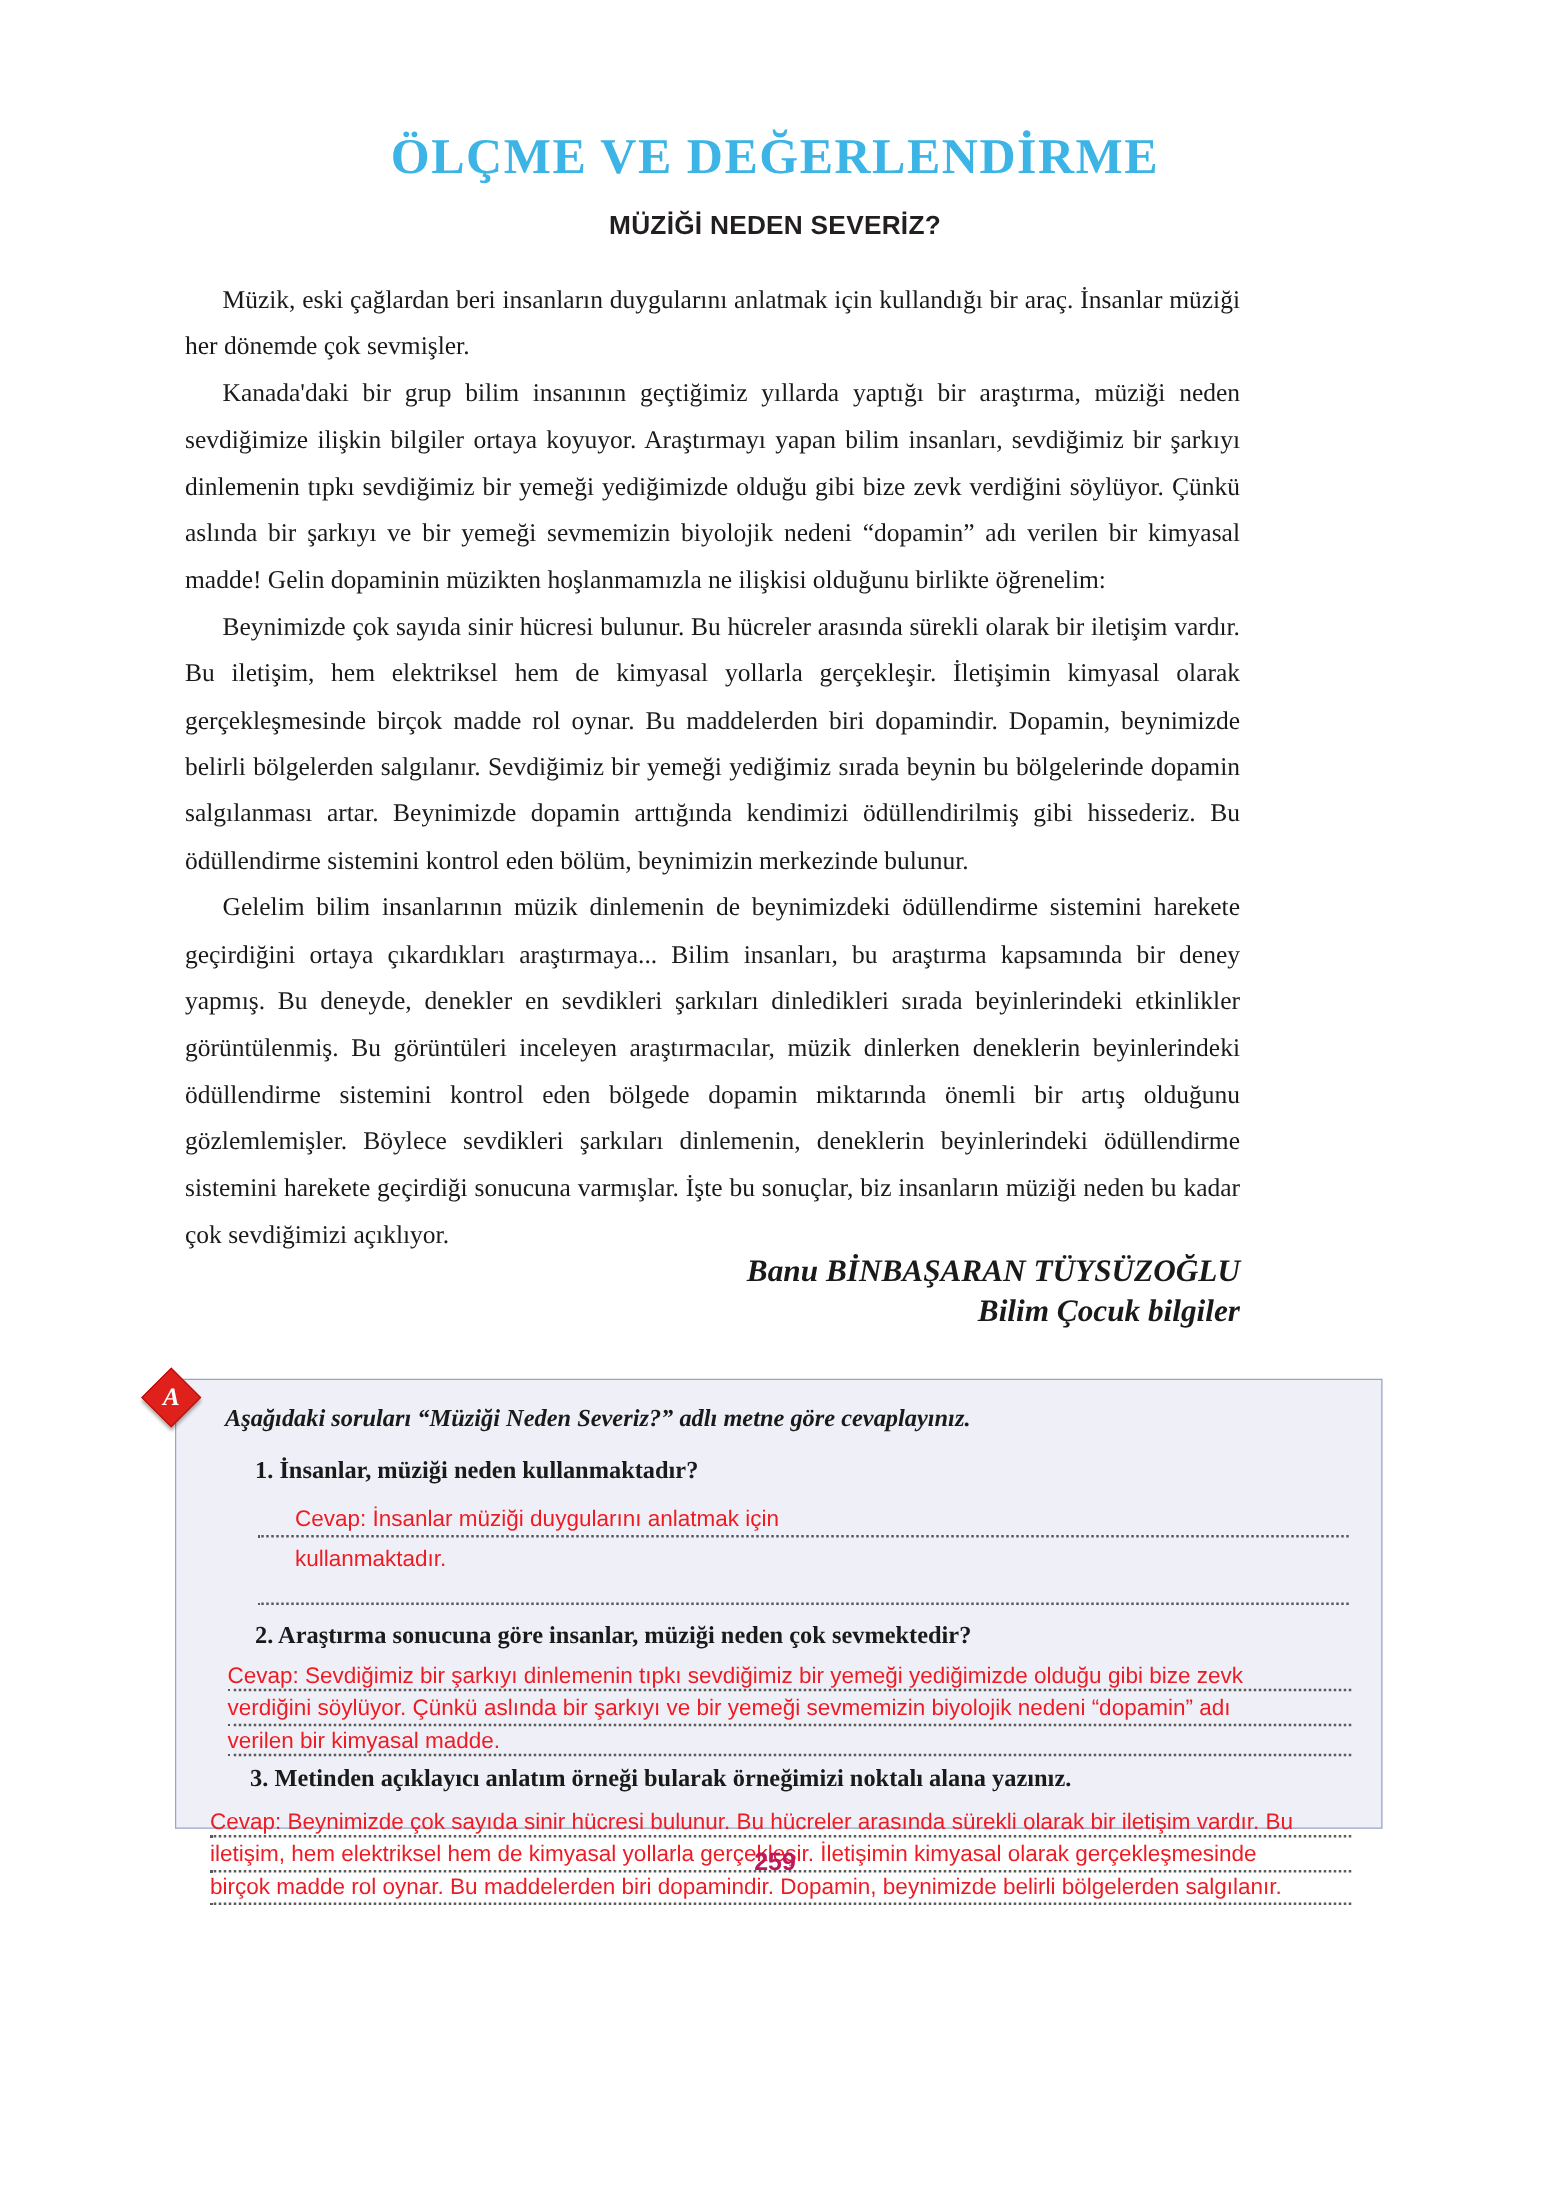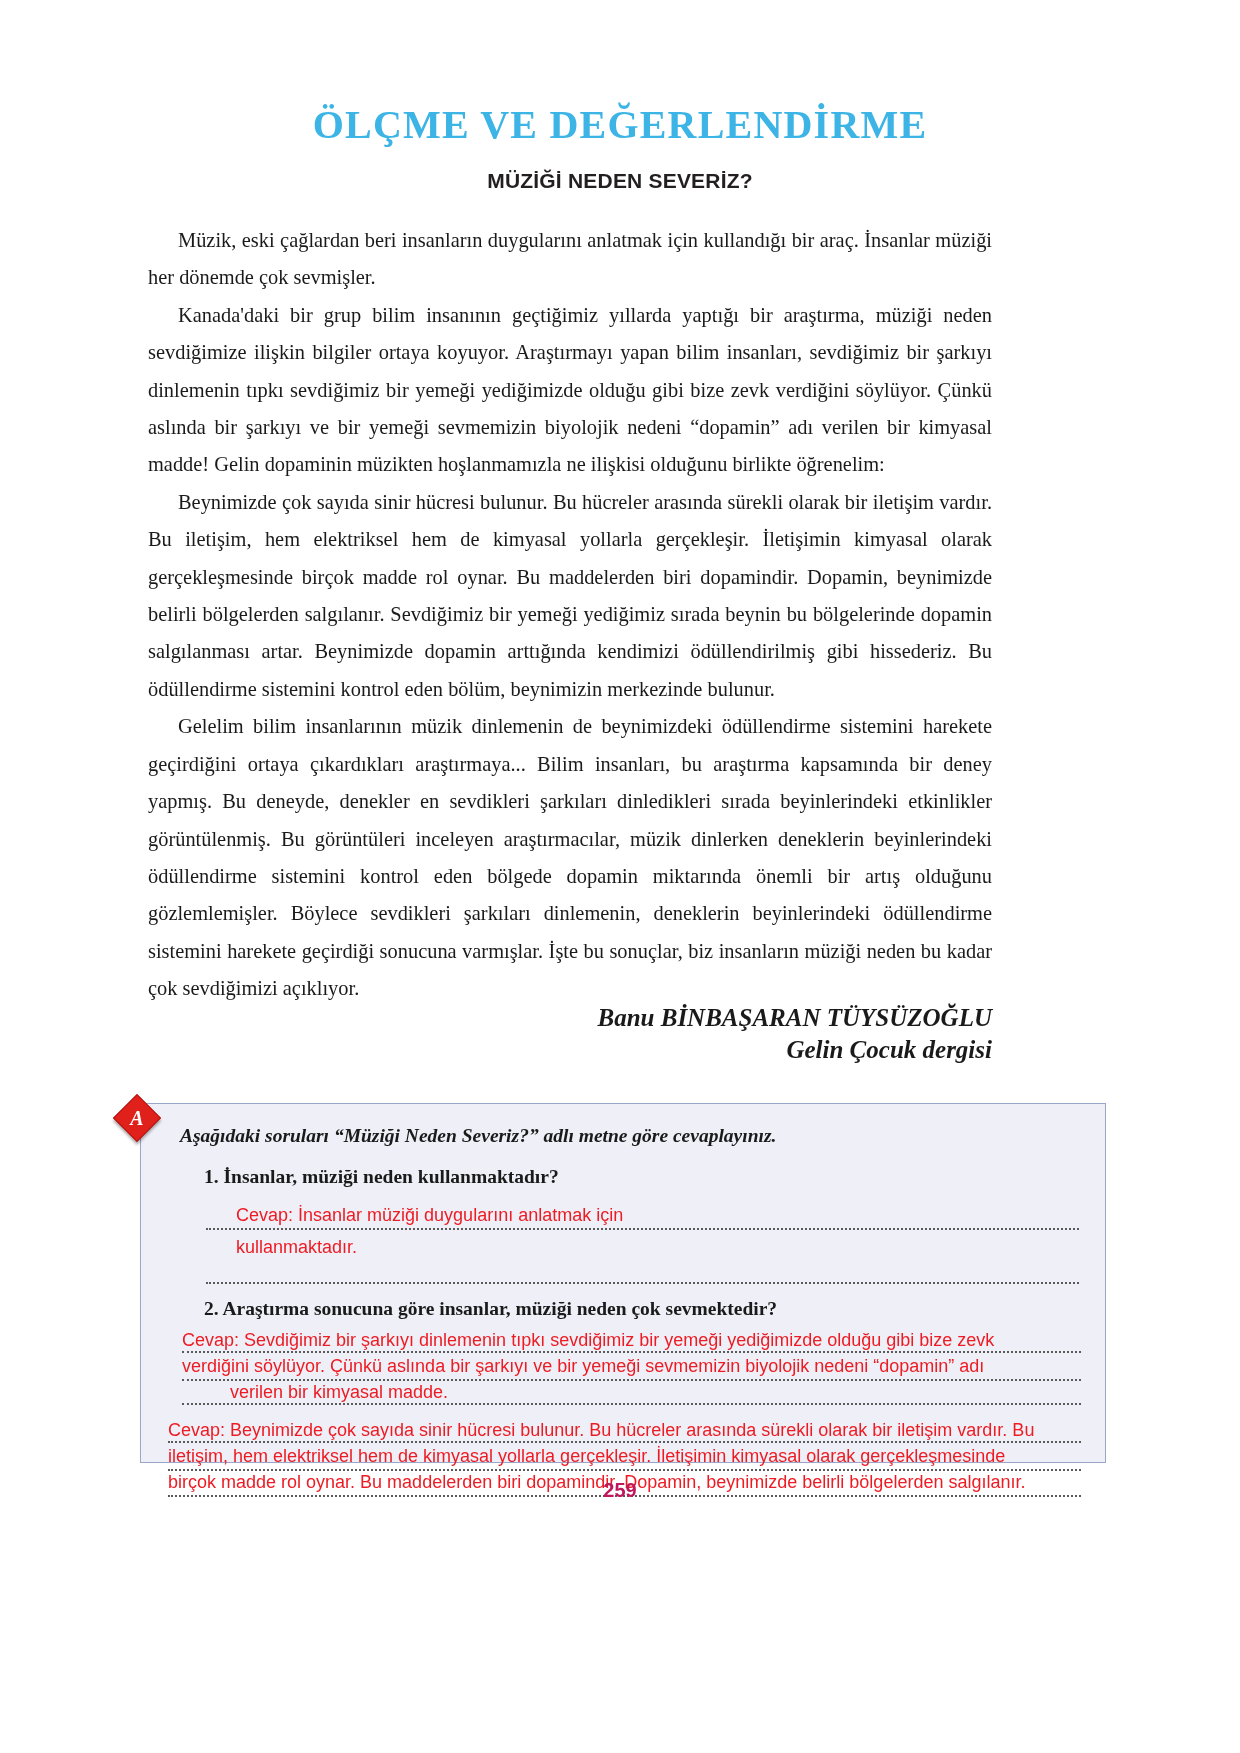--- a/index.html
+++ b/index.html
@@ -199,21 +199,21 @@
 
   <div class="body-wrap">
     <p class="para">Müzik, eski çağlardan beri insanların duygularını anlatmak için kullandığı bir araç. İnsanlar müziği her dönemde çok sevmişler.</p>
     <p class="para">Kanada'daki bir grup bilim insanının geçtiğimiz yıllarda yaptığı bir araştırma, müziği neden sevdiğimize ilişkin bilgiler ortaya koyuyor. Araştırmayı yapan bilim insanları, sevdiğimiz bir şarkıyı dinlemenin tıpkı sevdiğimiz bir yemeği yediğimizde olduğu gibi bize zevk verdiğini söylüyor. Çünkü aslında bir şarkıyı ve bir yemeği sevmemizin biyolojik nedeni “dopamin” adı verilen bir kimyasal madde! Gelin dopaminin müzikten hoşlanmamızla ne ilişkisi olduğunu birlikte öğrenelim:</p>
     <p class="para">Beynimizde çok sayıda sinir hücresi bulunur. Bu hücreler arasında sürekli olarak bir iletişim vardır. Bu iletişim, hem elektriksel hem de kimyasal yollarla gerçekleşir. İletişimin kimyasal olarak gerçekleşmesinde birçok madde rol oynar. Bu maddelerden biri dopamindir. Dopamin, beynimizde belirli bölgelerden salgılanır. Sevdiğimiz bir yemeği yediğimiz sırada beynin bu bölgelerinde dopamin salgılanması artar. Beynimizde dopamin arttığında kendimizi ödüllendirilmiş gibi hissederiz. Bu ödüllendirme sistemini kontrol eden bölüm, beynimizin merkezinde bulunur.</p>
     <p class="para">Gelelim bilim insanlarının müzik dinlemenin de beynimizdeki ödüllendirme sistemini hareke­te geçirdiğini ortaya çıkardıkları araştırmaya... Bilim insanları, bu araştırma kapsamında bir deney yapmış. Bu deneyde, denekler en sevdikleri şarkıları dinledikleri sırada beyinlerindeki etkinlikler görüntülenmiş. Bu görüntüleri inceleyen araştırmacılar, müzik dinlerken deneklerin beyinlerindeki ödüllendirme sistemini kontrol eden bölgede dopamin miktarında önemli bir artış olduğunu gözlemlemişler. Böylece sevdikleri şarkıları dinlemenin, deneklerin beyinlerin­deki ödüllendirme sistemini harekete geçirdiği sonucuna varmışlar. İşte bu sonuçlar, biz insan­ların müziği neden bu kadar çok sevdiğimizi açıklıyor.</p>
   </div>
 
   <div class="attrib">
     <div>Banu BİNBAŞARAN TÜYSÜZOĞLU</div>
-    <div>Gelin Çocuk dergisi</div>
+    <div>Bilim Çocuk bilgiler</div>
   </div>
 
   <div class="exercise-box">
 
     <div class="badge-a">
       <div class="diamond"></div>
       <div class="letter">A</div>
     </div>
 
     <div class="box-inner">
@@ -228,23 +228,24 @@
         <div class="answer-text" style="top:36px; left:56px;">kullanmaktadır.</div>
       </div>
 
       <p class="question q2" style="margin-top:6px;">2. Araştırma sonucuna göre insanlar, müziği neden çok sevmektedir?</p>
       <div class="answer-zone" style="height:84px; margin-top:4px;">
         <div class="dotline" style="top:26px; left:2px; right:2px;"></div>
         <div class="dotline" style="top:54px; left:2px; right:2px;"></div>
         <div class="dotline" style="top:78px; left:2px; right:2px;"></div>
         <div class="answer-text" style="top:2px; left:2px;">Cevap: Sevdiğimiz bir şarkıyı dinlemenin tıpkı sevdiğimiz bir yemeği yediğimizde olduğu gibi bize zevk</div>
         <div class="answer-text" style="top:28px; left:2px;">verdiğini söylüyor. Çünkü aslında bir şarkıyı ve bir yemeği sevmemizin biyolojik nedeni “dopamin” adı</div>
-        <div class="answer-text" style="top:54px; left:2px;margin-left:48px;">verilen bir kimyasal madde.</div>
+        <div class="answer-text" style="top:54px; left:2px;">verilen bir kimyasal madde.</div>
       </div>
 
+      <p class="question q3" style="margin-top:2px;">3. Metinden açıklayıcı anlatım örneği bularak örneğimizi noktalı alana yazınız.</p>
       <div class="answer-zone" style="height:86px; margin-top:6px;">
         <div class="dotline" style="top:26px; left:-12px; right:2px;"></div>
         <div class="dotline" style="top:54px; left:-12px; right:2px;"></div>
         <div class="dotline" style="top:80px; left:-12px; right:2px;"></div>
         <div class="answer-text" style="top:2px; left:-12px;">Cevap: Beynimizde çok sayıda sinir hücresi bulunur. Bu hücreler arasında sürekli olarak bir iletişim vardır. Bu</div>
         <div class="answer-text" style="top:28px; left:-12px;">iletişim, hem elektriksel hem de kimyasal yollarla gerçekleşir. İletişimin kimyasal olarak gerçekleşmesinde</div>
         <div class="answer-text" style="top:54px; left:-12px;">birçok madde rol oynar. Bu maddelerden biri dopamindir. Dopamin, beynimizde belirli bölgelerden salgılanır.</div>
       </div>
 
     </div>

